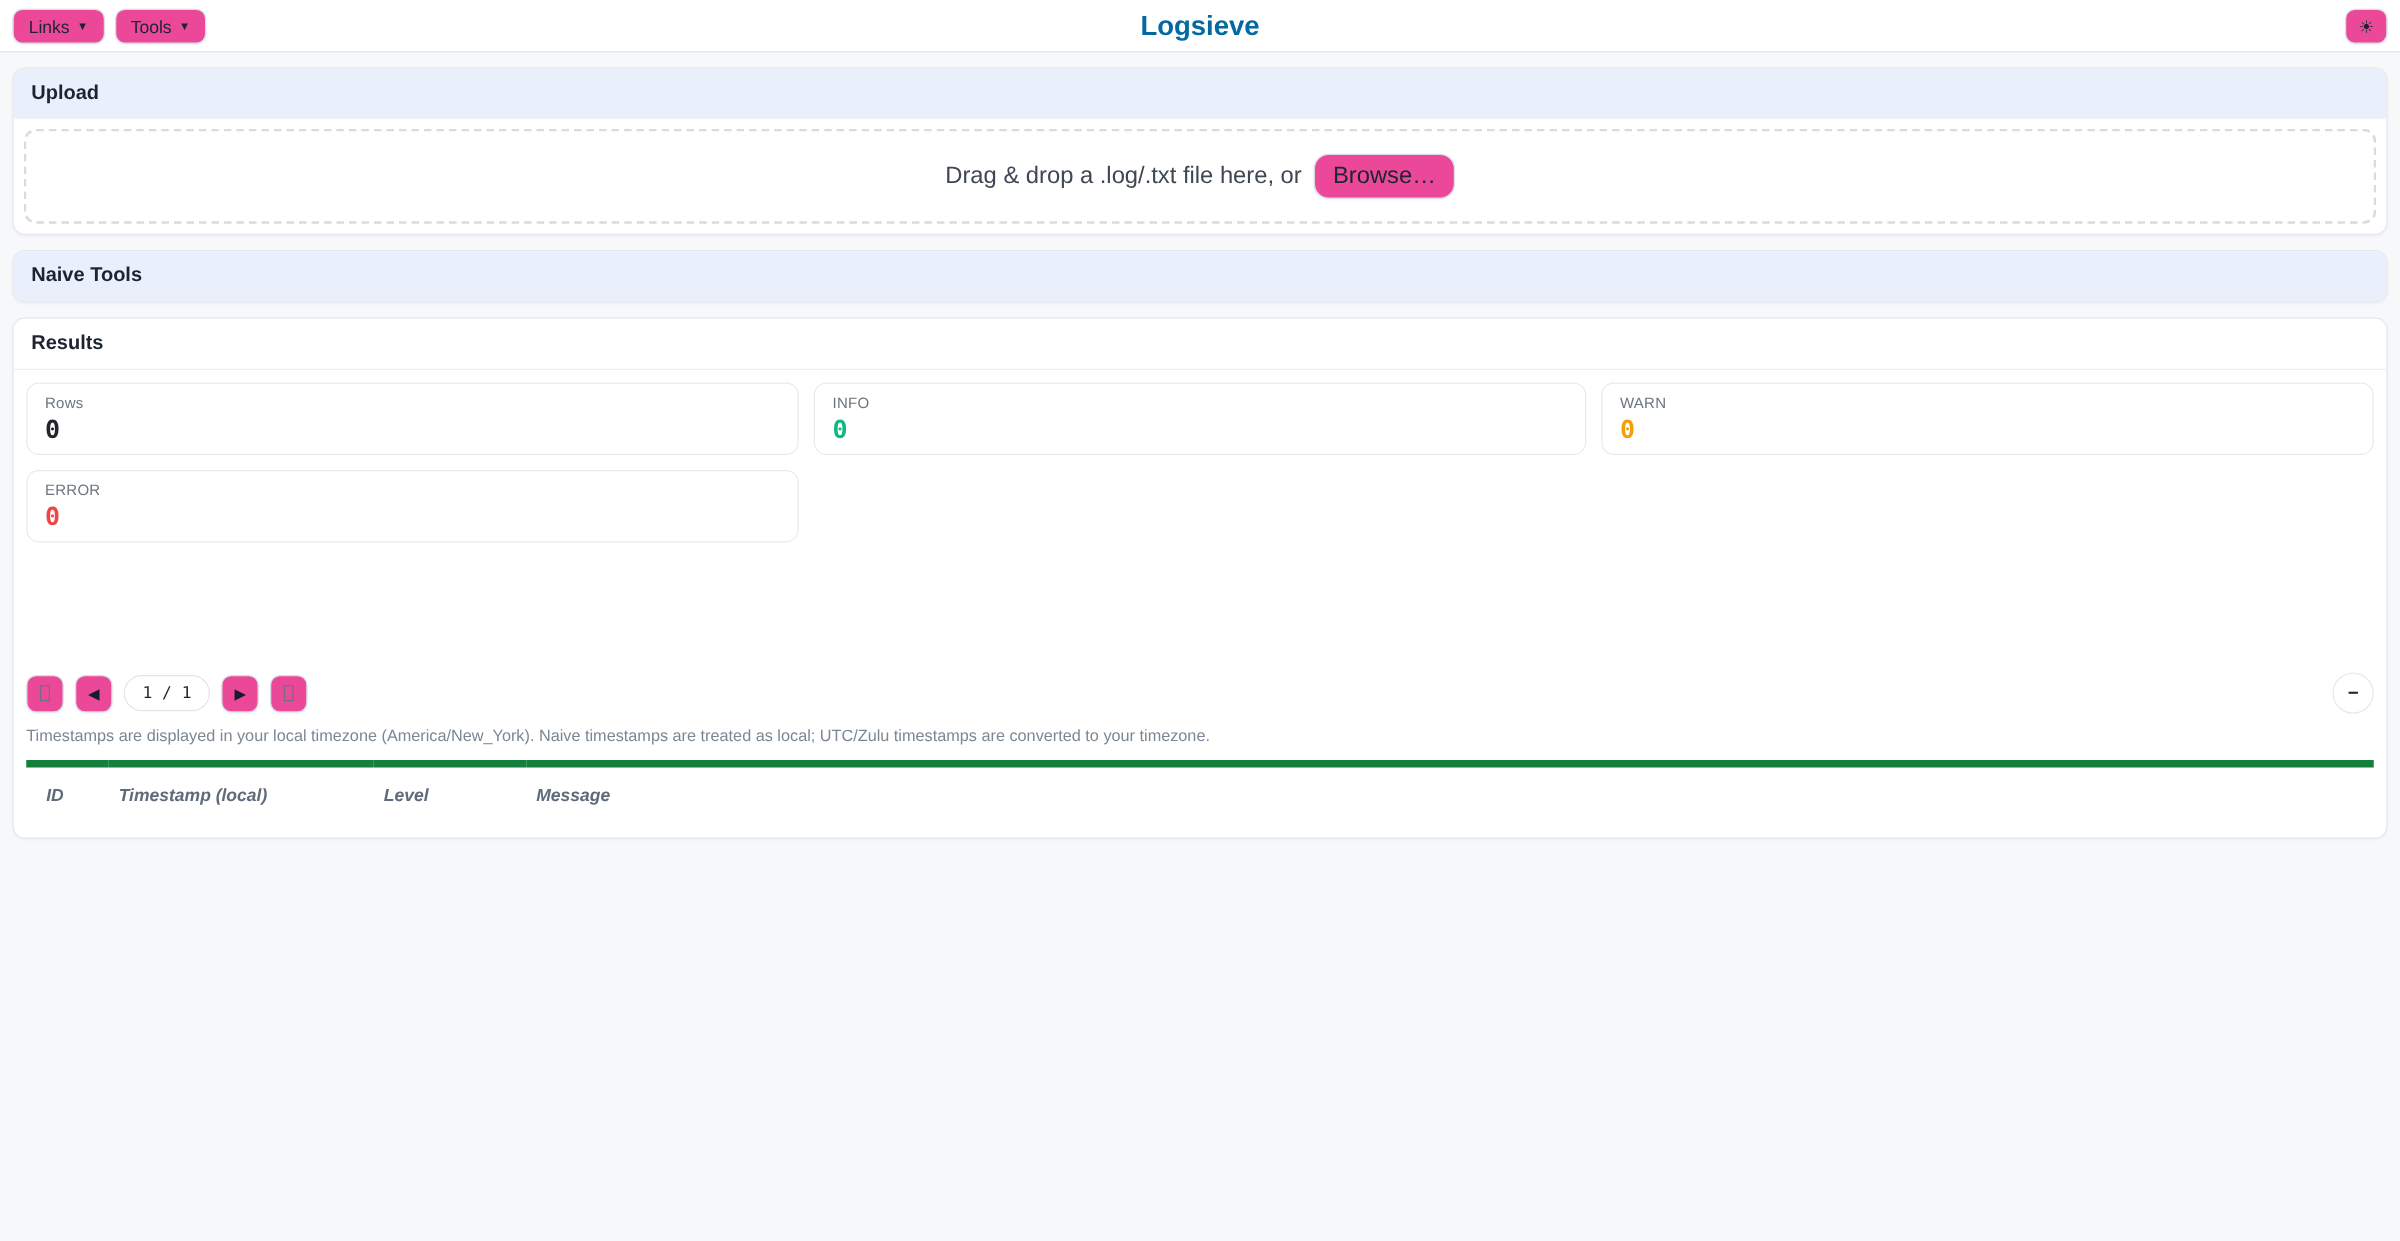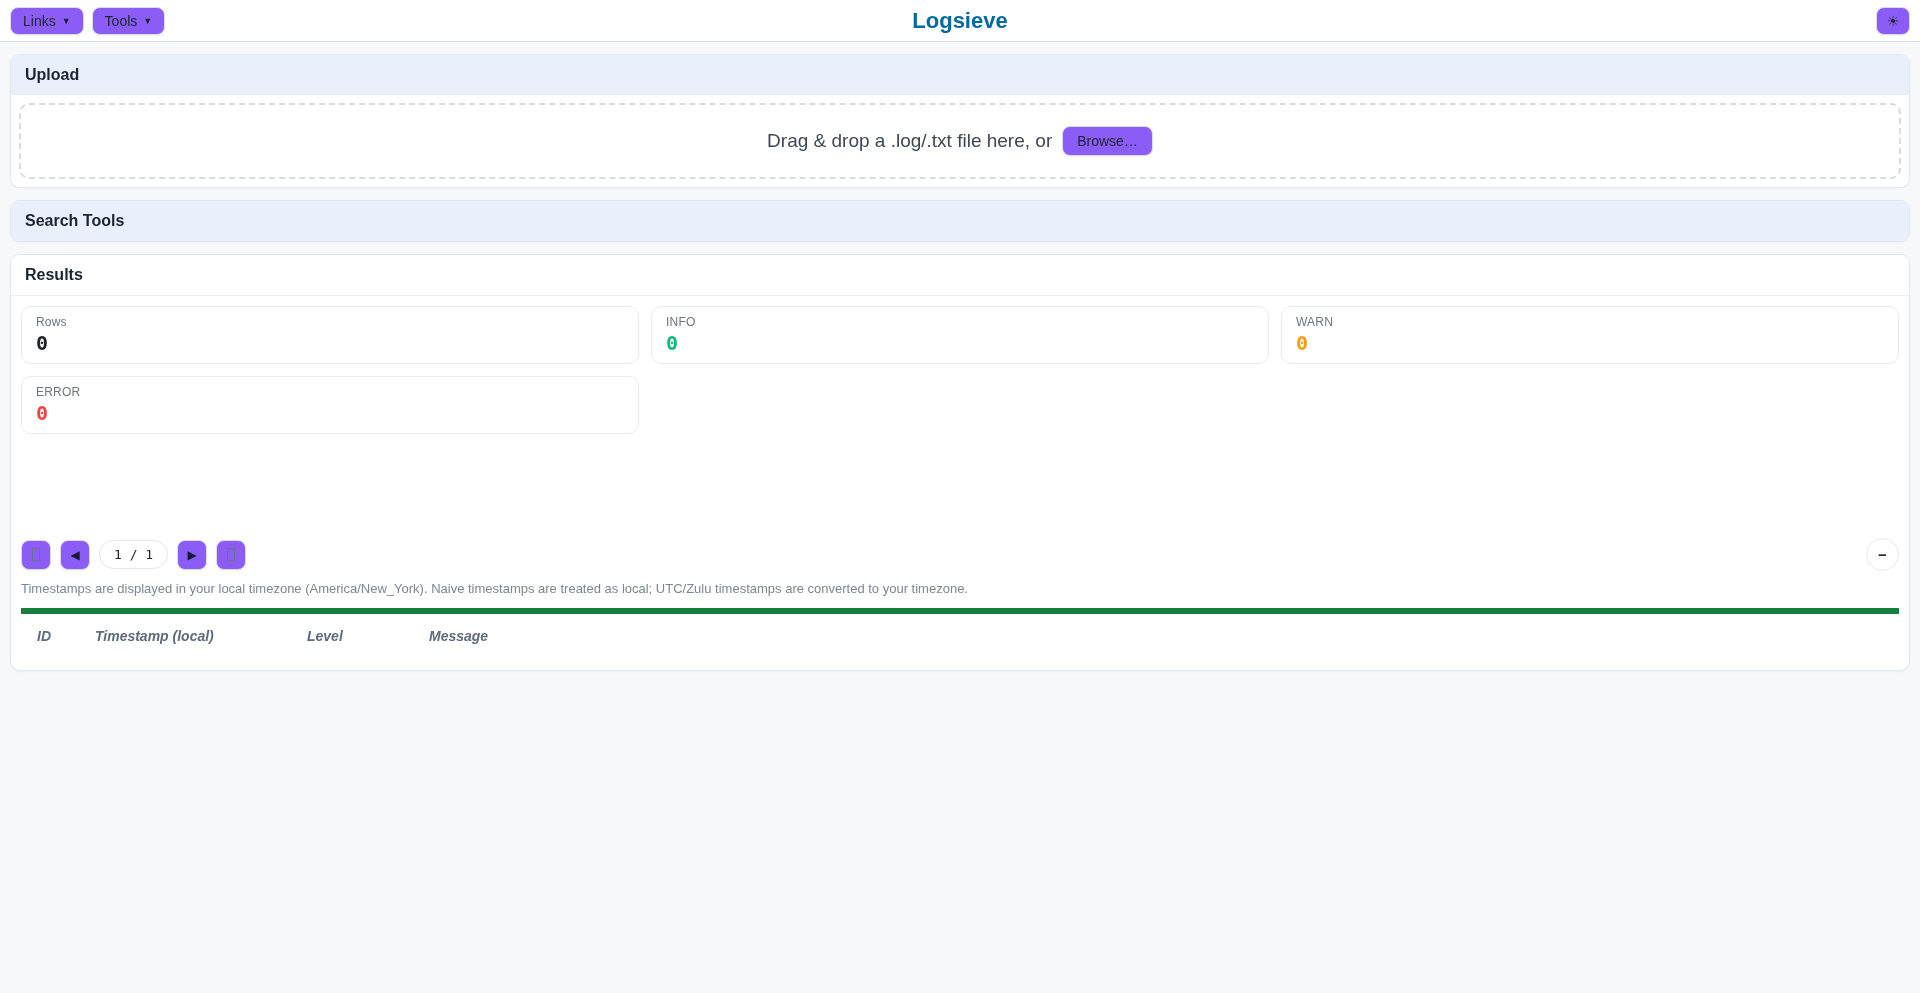--- a/index.html
+++ b/index.html
@@ -14,21 +14,21 @@
     position: relative;
     height: 42px;
     background: #ffffff;
     border-bottom: 1px solid #dee2e6;
     display: flex;
     align-items: center;
     padding: 0 10px;
     gap: 8px;
   }
   .btn {
-    background: #8b5cf6;
+    background: #ec4899;
     border: 1px solid #d8dee4;
     border-radius: 8px;
     padding: 5px 12px;
     font-size: 14px;
     color: #1b2430;
     box-shadow: 0 1px 2px rgba(0,0,0,.05);
     display: inline-flex;
     align-items: center;
     gap: 6px;
     cursor: pointer;
@@ -80,21 +80,21 @@
     border: 2px dashed #d7dbe2;
     border-radius: 10px;
     height: 76px;
     display: flex;
     align-items: center;
     justify-content: center;
     gap: 10px;
     background: #ffffff;
   }
   .dropzone-text { font-size: 19px; color: #3f4753; }
-  .browse-btn { font-size: 14px; padding: 6px 14px; }
+  .browse-btn { font-size: 19px; padding: 6px 14px; border-radius: 12px; }
   
   .results-body { padding: 10px; }
   .stats {
     display: grid;
     grid-template-columns: repeat(3, 1fr);
     gap: 12px;
   }
   .stat {
     border: 1px solid #e7ebf0;
     border-radius: 10px;
@@ -199,21 +199,21 @@
   <div class="section-header">Upload</div>
   <div class="upload-body">
     <div class="dropzone">
       <span class="dropzone-text">Drag &amp; drop a .log/.txt file here, or</span>
       <button class="btn browse-btn">Browse…</button>
     </div>
   </div>
 </section>
 
 <section class="section">
-  <div class="section-header">Search Tools</div>
+  <div class="section-header">Naive Tools</div>
 </section>
 
 <section class="section">
   <div class="section-header plain">Results</div>
   <div class="results-body">
 
     <div class="stats">
       <div class="stat">
         <div class="stat-label">Rows</div>
         <div class="stat-value" style="color: rgb(33, 37, 41);">0</div>

